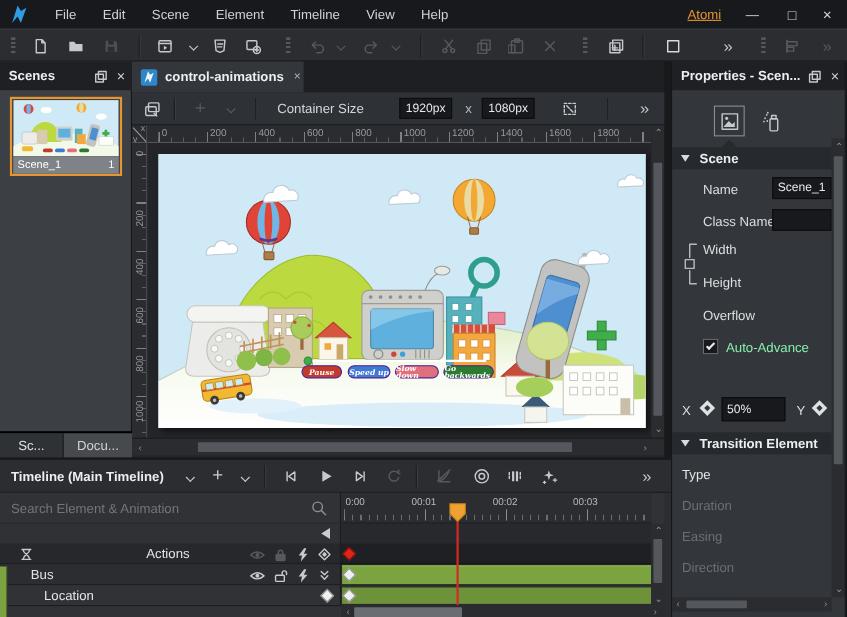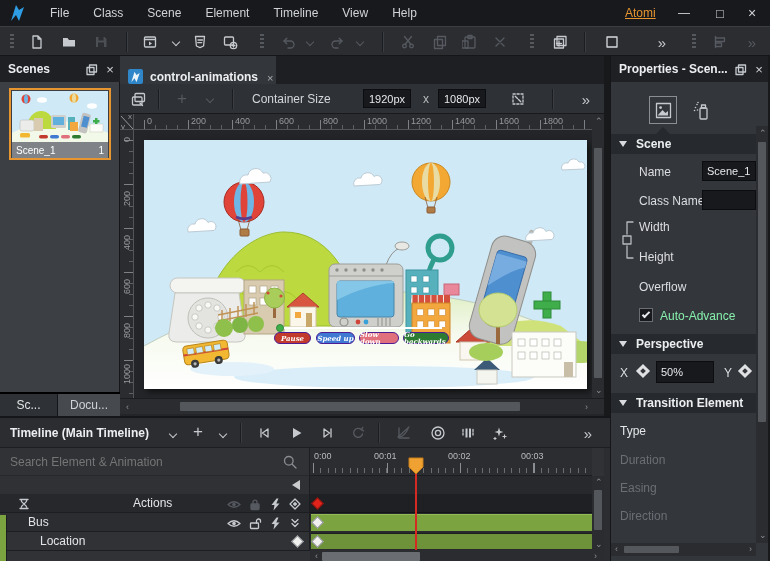--- a/index.html
+++ b/index.html
@@ -45,21 +45,21 @@
 <body>
 
 <div class="abs" style="left:0;top:0;width:770px;height:26px;background:#17191d">
   <span class="abs" style="left:9px;top:4px">
     <svg width="17" height="18" viewBox="0 0 17 18">
         <path d="M2,17 L7,1 L10,6 L15,3 L10,17 L7,11 Z" fill="#2f9de4" stroke="none"></path>
       </svg>
   </span>
   <div class="abs" style="left:38px;top:0;height:26px;display:flex;align-items:center">
     <span style="padding:0 12px">File</span>
-    <span style="padding:0 12px">Class</span>
+    <span style="padding:0 12px">Edit</span>
     <span style="padding:0 12px">Scene</span>
     <span style="padding:0 12px">Element</span>
     <span style="padding:0 12px">Timeline</span>
     <span style="padding:0 12px">View</span>
     <span style="padding:0 12px">Help</span>
   </div>
   <a class="abs" style="left:625px;top:6px;color:#e6952f;text-decoration:underline;cursor:pointer">Atomi</a>
   <span class="abs ibtn" style="left:672px;top:0;width:24px;height:26px;color:#d0d3d6">—</span>
   <span class="abs ibtn" style="left:708px;top:0;width:24px;height:26px;font-size:13px;color:#d0d3d6">□</span>
   <span class="abs ibtn" style="left:740px;top:0;width:24px;height:26px;font-size:14px;color:#d0d3d6">×</span>
@@ -229,21 +229,21 @@
 
   <div class="abs" style="left:0;top:336px;width:120px;height:24px;display:flex;border-top:2px solid #000000">
     <div style="width:58px;background:#2e3135;display:flex;align-items:center;justify-content:center;border-right:1px solid #141619;color:#e2e4e6">Sc...</div>
     <div style="flex:1;background:#46494e;display:flex;align-items:center;justify-content:center;color:#d0d3d6">Docu...</div>
   </div>
 </div>
 
 <div class="abs" style="left:120px;top:56px;width:490px;height:360px;background:#232528">
 
   <div class="abs" style="left:0;top:0;width:490px;height:28px;background:#1d1f23">
-    <div class="abs" style="left:0;top:0;width:156px;height:28px;background:#33363b;display:flex;align-items:flex-end">
+    <div class="abs" style="left:0;top:0;width:156px;height:28px;background:#33363b;display:flex;align-items:center">
       <span style="margin-left:8px;width:15px;height:15px;border-radius:2px;background:#2f86c8;display:flex;align-items:center;justify-content:center">
         <svg width="11" height="12" viewBox="0 0 17 18">
             <path d="M2,17 L7,1 L10,6 L15,3 L10,17 L7,11 Z" fill="#eaf4fb"></path>
           </svg>
         </span>
       <span style="margin-left:7px;font-weight:bold;color:#eceef0">control-animations</span>
       <span style="margin-left:9px;font-size:11px;color:#a9acb0">×</span>
     </div>
   </div>
 
@@ -556,24 +556,20 @@
       <rect x="2" y="16" width="8" height="8"></rect>
   </svg>
   <span class="abs" style="left:28px;top:164px;color:#dcdee1">Width</span>
   <span class="abs" style="left:28px;top:194px;color:#dcdee1">Height</span>
   <span class="abs" style="left:28px;top:224px;color:#dcdee1">Overflow</span>
   <span class="abs" style="left:28px;top:252px;width:14px;height:14px;background:#17191c;border:1px solid #6a6d71;display:inline-block">
     <span class="check" style="left:2px;top:3px"></span>
   </span>
   <span class="abs" style="left:49px;top:253px;color:#86efac">Auto-Advance</span>
 
-  <div class="abs" style="left:0;top:278px;width:145px;height:20px;background:#26292d;display:flex;align-items:center">
-    <span class="tri-d" style="margin-left:8px"></span>
-    <span class="panel-head" style="margin-left:9px">Perspective</span>
-  </div>
   <span class="abs" style="left:9px;top:310px;color:#dcdee1">X</span>
   <span class="kadd" style="left:27px;top:310px">
       <i></i>
     </span>
   <input class="abs fld" readonly="" style="left: 45px; top: 305px; width: 58px; height: 22px;" value="50%">
   <span class="abs" style="left:113px;top:310px;color:#dcdee1">Y</span>
   <span class="kadd" style="left:129px;top:310px">
       <i></i>
     </span>
 

